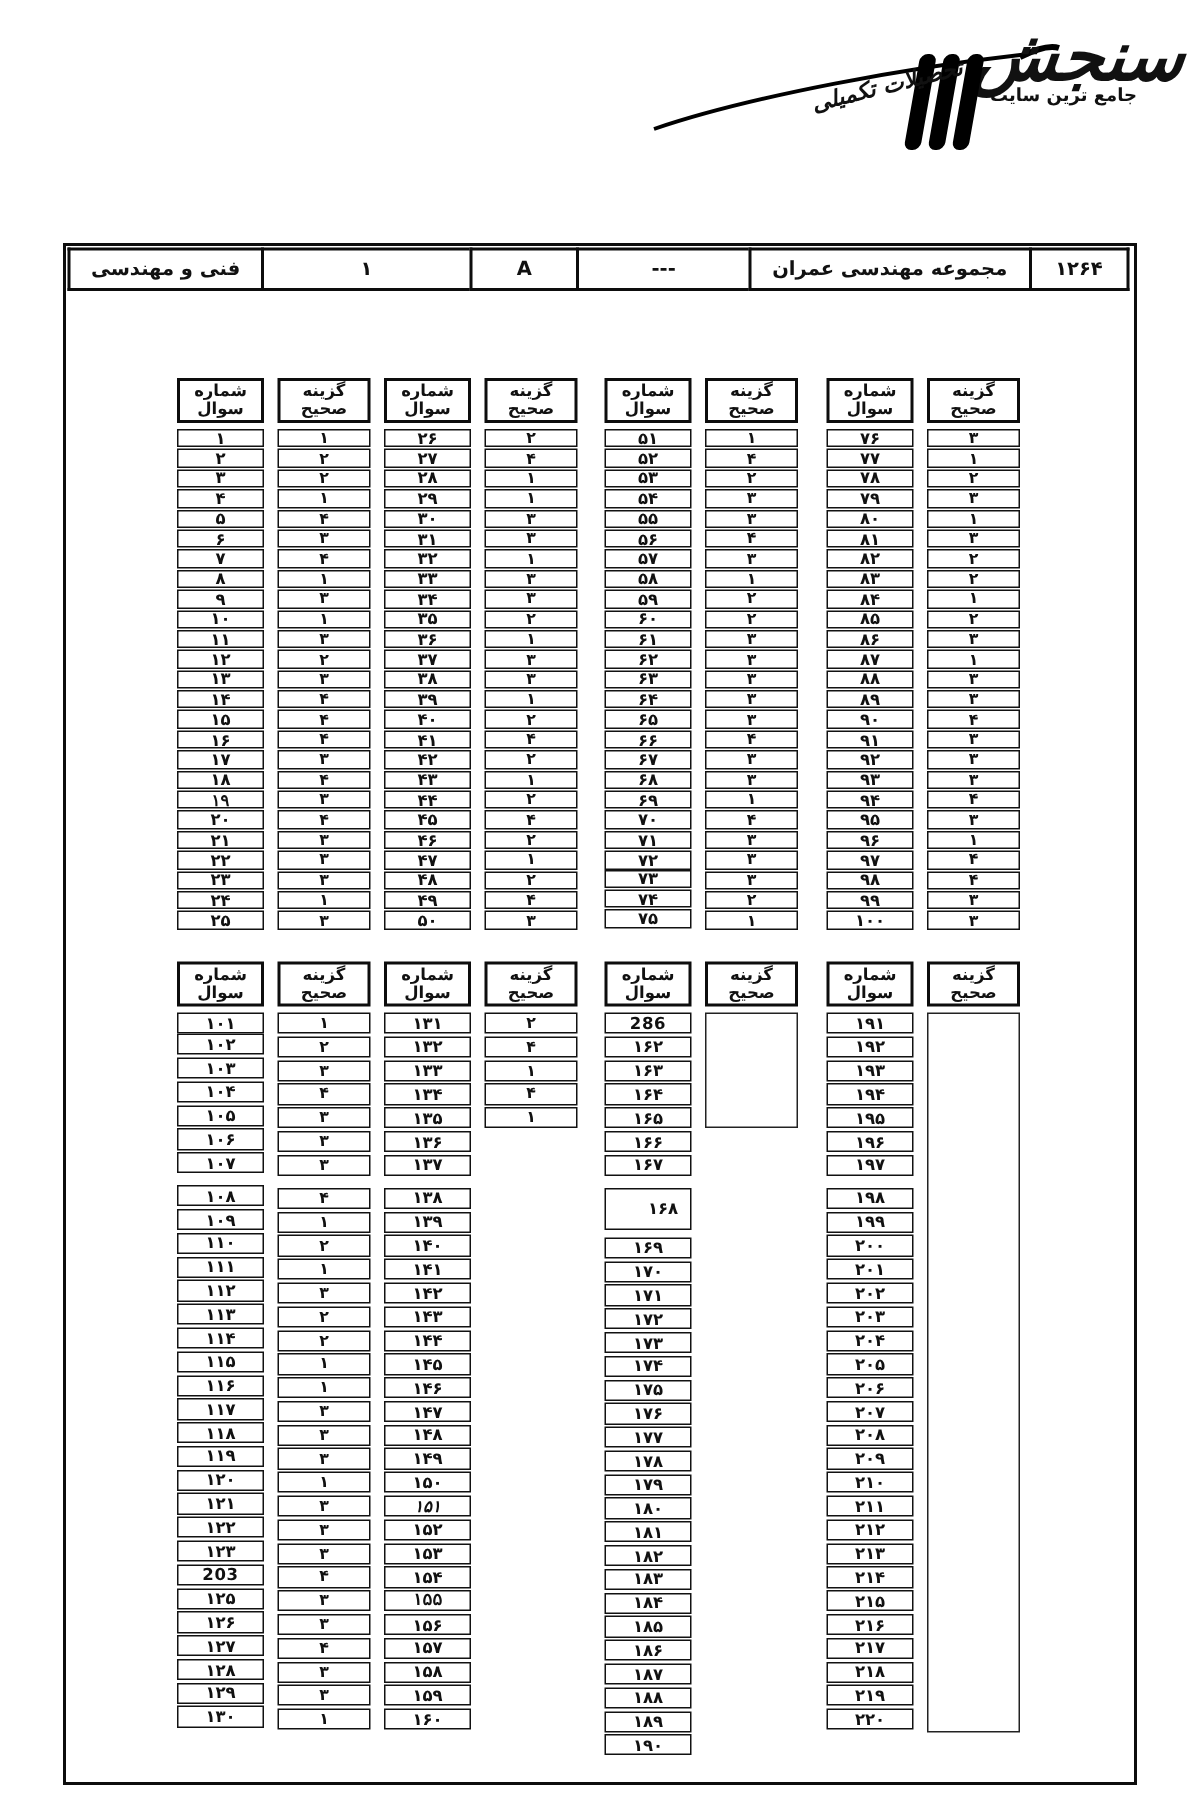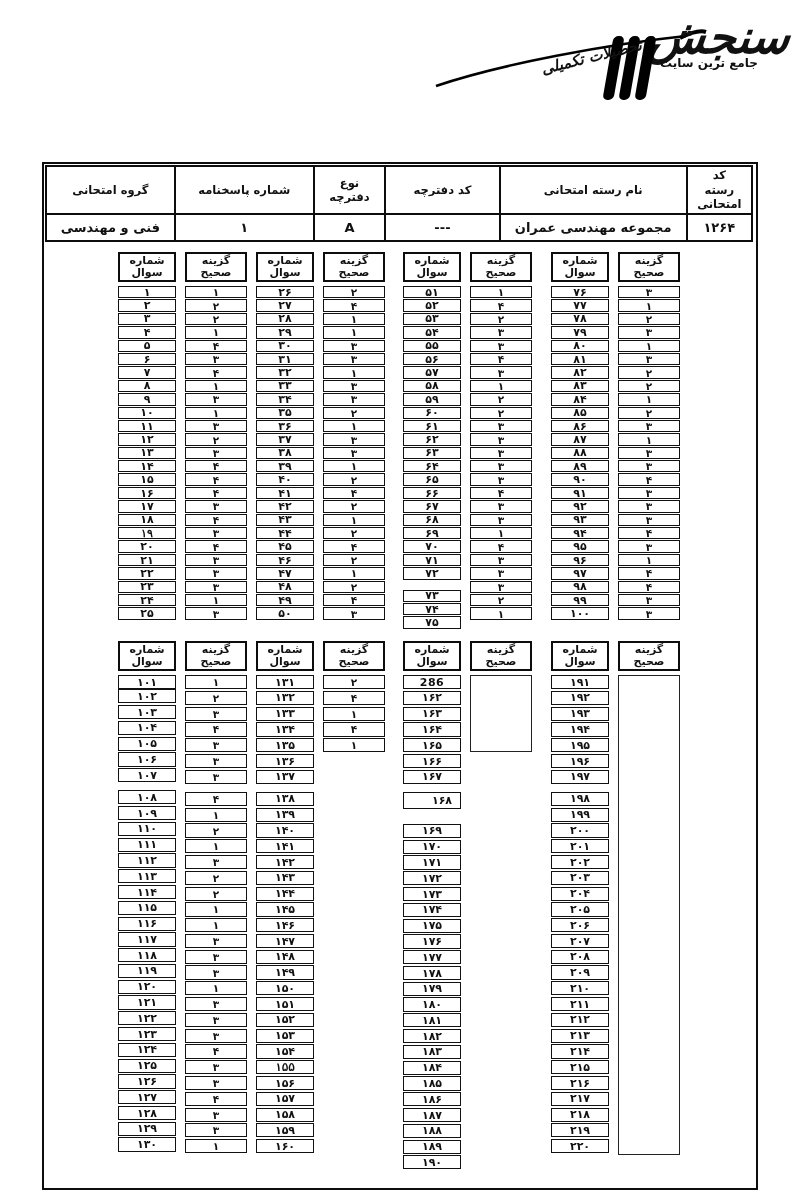--- a/index.html
+++ b/index.html
@@ -59,31 +59,20 @@
 <table id="info-table">
   <colgroup>
     <col style="width:64px">
       <col style="width:183px">
       <col style="width:112px">
     <col style="width:70px">
       <col style="width:136px">
       <col style="width:126px">
   </colgroup>
   <tbody>
-      <tr>
-    <th>کد
-رسته
-امتحانی</th>
-    <th>نام رسته امتحانی</th>
-    <th>کد دفترچه</th>
-    <th>نوع
-دفترچه</th>
-    <th>شماره پاسخنامه</th>
-    <th>گروه امتحانی</th>
-  </tr>
   <tr>
     <td>۱۲۶۴</td>
     <td>مجموعه مهندسی عمران</td>
     <td>---</td>
     <td>A</td>
     <td>۱</td>
     <td>فنی و مهندسی</td>
   </tr>
 </tbody>
   </table>
@@ -236,21 +225,21 @@
           <div class="acell qnum" style="height: 12.4px; margin-bottom: 1px;">۶۲</div>
           <div class="acell qnum" style="height: 12.4px; margin-bottom: 1px;">۶۳</div>
           <div class="acell qnum" style="height: 12.4px; margin-bottom: 1px;">۶۴</div>
           <div class="acell qnum" style="height: 12.4px; margin-bottom: 1px;">۶۵</div>
           <div class="acell qnum" style="height: 12.4px; margin-bottom: 1px;">۶۶</div>
           <div class="acell qnum" style="height: 12.4px; margin-bottom: 1px;">۶۷</div>
           <div class="acell qnum" style="height: 12.4px; margin-bottom: 1px;">۶۸</div>
           <div class="acell qnum" style="height: 12.4px; margin-bottom: 1px;">۶۹</div>
           <div class="acell qnum" style="height: 12.4px; margin-bottom: 1px;">۷۰</div>
           <div class="acell qnum" style="height: 12.4px; margin-bottom: 1px;">۷۱</div>
-          <div class="acell qnum" style="height: 12.4px; margin-bottom: 10px;">۷۲</div>
+          <div class="acell qnum" style="height: 12.4px; margin-bottom: 0;">۷۲</div>
           <div class="acell qnum" style="height: 12.4px; margin-bottom: 1px;">۷۳</div>
           <div class="acell qnum" style="height: 12.4px; margin-bottom: 1px;">۷۴</div>
           <div class="acell qnum" style="height: 12.4px; margin-bottom: 1px;">۷۵</div>
         </div>
       </div>
       <div class="acol">
         <div class="hcell">گزینه
 صحیح</div>
         <div class="rows">
           <div class="acell aval" style="height: 12.4px; margin-bottom: 1px;">۱</div>
@@ -368,21 +357,21 @@
           <div class="acell qnum" style="height: 14.2px; margin-bottom: 1.6px;">۱۱۴</div>
           <div class="acell qnum" style="height: 14.2px; margin-bottom: 1.6px;">۱۱۵</div>
           <div class="acell qnum" style="height: 14.2px; margin-bottom: 1.6px;">۱۱۶</div>
           <div class="acell qnum" style="height: 14.2px; margin-bottom: 1.6px;">۱۱۷</div>
           <div class="acell qnum" style="height: 14.2px; margin-bottom: 1.6px;">۱۱۸</div>
           <div class="acell qnum" style="height: 14.2px; margin-bottom: 1.6px;">۱۱۹</div>
           <div class="acell qnum" style="height: 14.2px; margin-bottom: 1.6px;">۱۲۰</div>
           <div class="acell qnum" style="height: 14.2px; margin-bottom: 1.6px;">۱۲۱</div>
           <div class="acell qnum" style="height: 14.2px; margin-bottom: 1.6px;">۱۲۲</div>
           <div class="acell qnum" style="height: 14.2px; margin-bottom: 1.6px;">۱۲۳</div>
-          <div class="acell qnum" style="height: 14.2px; margin-bottom: 1.6px;">۱۲۴</div>
+          <div class="acell qnum" style="height: 14.2px; margin-bottom: 1.6px;">203</div>
           <div class="acell qnum" style="height: 14.2px; margin-bottom: 1.6px;">۱۲۵</div>
           <div class="acell qnum" style="height: 14.2px; margin-bottom: 1.6px;">۱۲۶</div>
           <div class="acell qnum" style="height: 14.2px; margin-bottom: 1.6px;">۱۲۷</div>
           <div class="acell qnum" style="height: 14.2px; margin-bottom: 1.6px;">۱۲۸</div>
           <div class="acell qnum" style="height: 14.2px; margin-bottom: 1.6px;">۱۲۹</div>
           <div class="acell qnum" style="height: 14.2px; margin-bottom: 1.6px;">۱۳۰</div>
         </div>
       </div>
       <div class="acol">
         <div class="hcell">گزینه
@@ -439,21 +428,21 @@
           <div class="acell qnum" style="height: 14.2px; margin-bottom: 1.6px;">۱۴۱</div>
           <div class="acell qnum" style="height: 14.2px; margin-bottom: 1.6px;">۱۴۲</div>
           <div class="acell qnum" style="height: 14.2px; margin-bottom: 1.6px;">۱۴۳</div>
           <div class="acell qnum" style="height: 14.2px; margin-bottom: 1.6px;">۱۴۴</div>
           <div class="acell qnum" style="height: 14.2px; margin-bottom: 1.6px;">۱۴۵</div>
           <div class="acell qnum" style="height: 14.2px; margin-bottom: 1.6px;">۱۴۶</div>
           <div class="acell qnum" style="height: 14.2px; margin-bottom: 1.6px;">۱۴۷</div>
           <div class="acell qnum" style="height: 14.2px; margin-bottom: 1.6px;">۱۴۸</div>
           <div class="acell qnum" style="height: 14.2px; margin-bottom: 1.6px;">۱۴۹</div>
           <div class="acell qnum" style="height: 14.2px; margin-bottom: 1.6px;">۱۵۰</div>
-          <div class="acell qnum" style="height: 14.2px; margin-bottom: 1.6px;">۱۵۱</div>
+          <div class="acell qnum" style="height: 14.2px; margin-bottom: 1.6px; font-style: italic;">۱۵۱</div>
           <div class="acell qnum" style="height: 14.2px; margin-bottom: 1.6px;">۱۵۲</div>
           <div class="acell qnum" style="height: 14.2px; margin-bottom: 1.6px;">۱۵۳</div>
           <div class="acell qnum" style="height: 14.2px; margin-bottom: 1.6px;">۱۵۴</div>
           <div class="acell qnum" style="height: 14.2px; margin-bottom: 1.6px; font-family: Liberation Mono, monospace;">۱۵۵</div>
           <div class="acell qnum" style="height: 14.2px; margin-bottom: 1.6px;">۱۵۶</div>
           <div class="acell qnum" style="height: 14.2px; margin-bottom: 1.6px;">۱۵۷</div>
           <div class="acell qnum" style="height: 14.2px; margin-bottom: 1.6px;">۱۵۸</div>
           <div class="acell qnum" style="height: 14.2px; margin-bottom: 1.6px;">۱۵۹</div>
           <div class="acell qnum" style="height: 14.2px; margin-bottom: 1.6px;">۱۶۰</div>
         </div>
@@ -475,21 +464,21 @@
         <div class="hcell">شماره
 سوال</div>
         <div class="rows">
           <div class="acell qnum" style="height: 14.2px; margin-bottom: 1.6px;">286</div>
           <div class="acell qnum" style="height: 14.2px; margin-bottom: 1.6px;">۱۶۲</div>
           <div class="acell qnum" style="height: 14.2px; margin-bottom: 1.6px;">۱۶۳</div>
           <div class="acell qnum" style="height: 14.2px; margin-bottom: 1.6px;">۱۶۴</div>
           <div class="acell qnum" style="height: 14.2px; margin-bottom: 1.6px;">۱۶۵</div>
           <div class="acell qnum" style="height: 14.2px; margin-bottom: 1.6px;">۱۶۶</div>
           <div class="acell qnum" style="height: 14.2px; margin-bottom: 1.6px;">۱۶۷</div>
-          <div class="acell qnum" style="height: 17px; margin-bottom: 15px; margin-top: 8px; padding-left: 20px;">۱۶۸</div>
+          <div class="acell qnum" style="height: 28px; margin-bottom: 5px; margin-top: 8px; padding-left: 20px;">۱۶۸</div>
           <div class="acell qnum" style="height: 14.2px; margin-bottom: 1.6px;">۱۶۹</div>
           <div class="acell qnum" style="height: 14.2px; margin-bottom: 1.6px;">۱۷۰</div>
           <div class="acell qnum" style="height: 14.2px; margin-bottom: 1.6px;">۱۷۱</div>
           <div class="acell qnum" style="height: 14.2px; margin-bottom: 1.6px;">۱۷۲</div>
           <div class="acell qnum" style="height: 14.2px; margin-bottom: 1.6px;">۱۷۳</div>
           <div class="acell qnum" style="height: 14.2px; margin-bottom: 1.6px;">۱۷۴</div>
           <div class="acell qnum" style="height: 14.2px; margin-bottom: 1.6px;">۱۷۵</div>
           <div class="acell qnum" style="height: 14.2px; margin-bottom: 1.6px; text-align: right;">۱۷۶</div>
           <div class="acell qnum" style="height: 14.2px; margin-bottom: 1.6px;">۱۷۷</div>
           <div class="acell qnum" style="height: 14.2px; margin-bottom: 1.6px;">۱۷۸</div>

